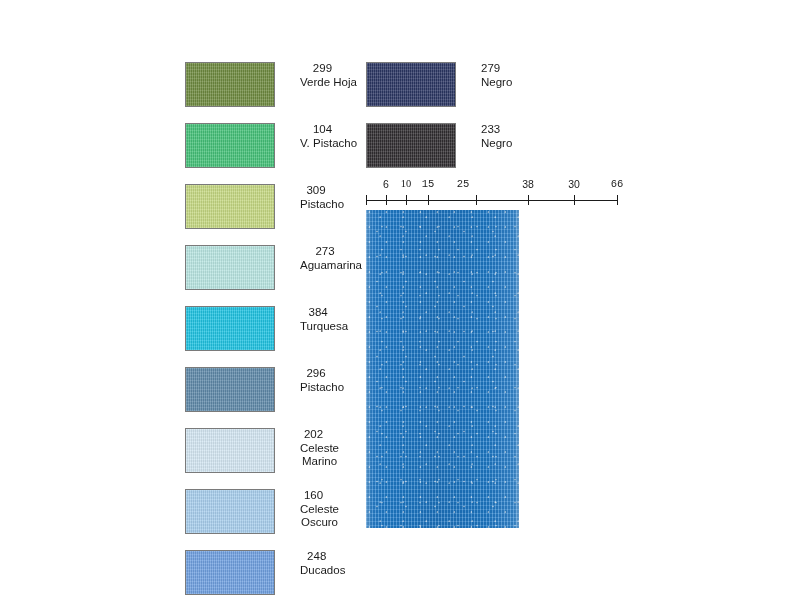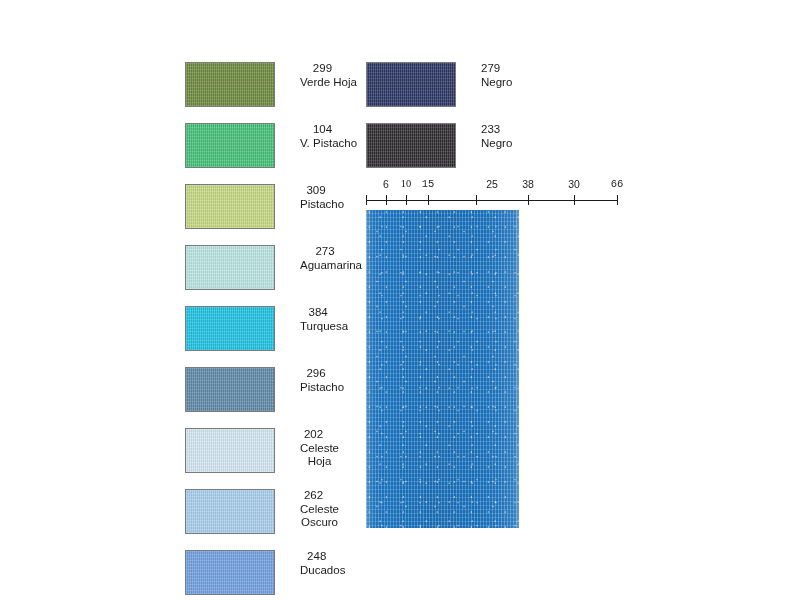--- a/index.html
+++ b/index.html
@@ -174,25 +174,25 @@
       <div class="swatch-row">
         <div class="swatch-chip" style="background-color: rgb(30, 195, 226);"></div>
         <div class="swatch-label"><span class="swatch-code">384</span><span class="swatch-name">Turquesa</span></div>
       </div>
       <div class="swatch-row">
         <div class="swatch-chip" style="background-color: rgb(95, 137, 169);"></div>
         <div class="swatch-label"><span class="swatch-code">296</span><span class="swatch-name">Pistacho</span></div>
       </div>
       <div class="swatch-row">
         <div class="swatch-chip" style="background-color: rgb(212, 231, 243);"></div>
-        <div class="swatch-label"><span class="swatch-code">202</span><span class="swatch-name">Celeste</span><span class="swatch-name">Hoja</span></div>
+        <div class="swatch-label"><span class="swatch-code">202</span><span class="swatch-name">Celeste</span><span class="swatch-name">Marino</span></div>
       </div>
       <div class="swatch-row">
         <div class="swatch-chip" style="background-color: rgb(169, 207, 238);"></div>
-        <div class="swatch-label"><span class="swatch-code">262</span><span class="swatch-name">Celeste</span><span class="swatch-name">Oscuro</span></div>
+        <div class="swatch-label"><span class="swatch-code">160</span><span class="swatch-name">Celeste</span><span class="swatch-name">Oscuro</span></div>
       </div>
       <div class="swatch-row">
         <div class="swatch-chip" style="background-color: rgb(111, 160, 225);"></div>
         <div class="swatch-label"><span class="swatch-code">248</span><span class="swatch-name">Ducados</span></div>
       </div>
       <div class="swatch-row"></div>
     </div>
 
   <div class="swatch-column" id="column-right">
       <div class="swatch-row">
@@ -208,21 +208,21 @@
   <div id="ruler">
     <div id="ruler-line" style="width: 252px;"></div>
   <div class="ruler-end" style="left: 0px;"></div>
       <div class="ruler-tick" style="left: 20px;"></div>
       <div class="ruler-tick-label" style="left: 20px;">6</div>
       <div class="ruler-tick" style="left: 40px;"></div>
       <div class="ruler-tick-label" style="left: 40px; font-family: Liberation Serif, serif;">10</div>
       <div class="ruler-tick" style="left: 62px;"></div>
       <div class="ruler-tick-label" style="left: 62px; font-family: Liberation Mono, monospace;">15</div>
       <div class="ruler-tick" style="left: 110px;"></div>
-      <div class="ruler-tick-label" style="left: 126px;">25</div>
+      <div class="ruler-tick-label" style="left: 97px; font-family: Liberation Mono, monospace;">25</div>
       <div class="ruler-tick" style="left: 162px;"></div>
       <div class="ruler-tick-label" style="left: 162px;">38</div>
       <div class="ruler-tick" style="left: 208px;"></div>
       <div class="ruler-tick-label" style="left: 208px;">30</div>
       <div class="ruler-tick" style="left: 251px;"></div>
       <div class="ruler-tick-label" style="left: 251px; font-family: Liberation Mono, monospace;">66</div>
     </div>
 
   <div id="fabric-sample" style="width: 153px; height: 318px;">
     <div id="fabric-sample-base" style="background-color: rgb(31, 126, 208);"></div>

